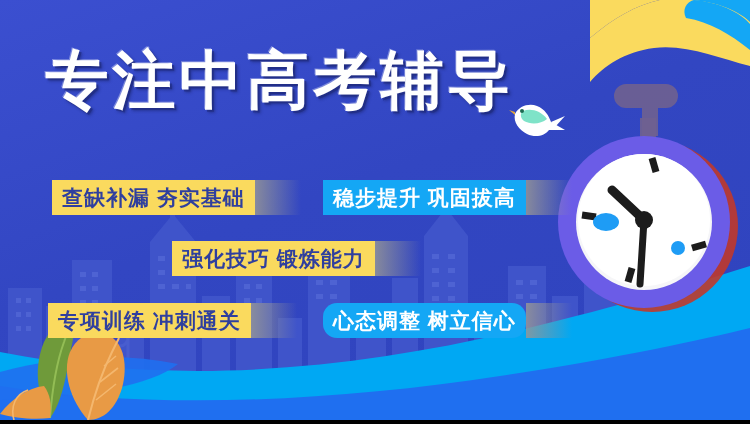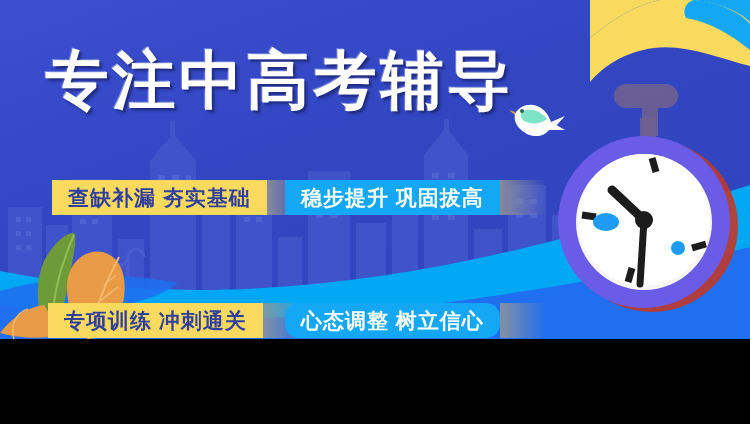--- a/index.html
+++ b/index.html
@@ -2,21 +2,21 @@
 <html><head>
 <meta charset="utf-8">
 <style>
   * { margin:0; padding:0; box-sizing:border-box; }
   html, body {
     width:750px; height:424px; overflow:hidden;
     font-family:"Liberation Sans", sans-serif;
     background:#000;
   }
   #banner {
-    position:relative; width:750px; height:339px; overflow:hidden;
+    position:relative; width:750px; height:420px; overflow:hidden;
     background:#3549c4;
   }
 
   
   .bg-base {
     position:absolute; inset:0;
     background:linear-gradient(160deg,#3b4fd0 0%,#3246c2 45%,#2f43bd 100%);
   }
   .city { position:absolute; left:0; bottom:0; width:750px; height:220px; }
   .corner-tr { position:absolute; right:0; top:0; width:160px; height:110px; }
@@ -37,27 +37,27 @@
        3px 3px 3px rgba(20,28,90,.45),
       -1px -1px 0 rgba(255,255,255,.35);
     white-space:nowrap;
   }
 
   
   .tag {
     position:absolute;
     height:35px;
     display:flex; align-items:center;
-    padding:0 16px;
+    padding:0 10px;
     font-size:21px; font-weight:700; letter-spacing:1px;
     white-space:nowrap;
     z-index:6;
   }
   .tag-yellow { background:#fada5e; color:#2f3f9e; }
-  .tag-blue   { background:#14a7f5; color:#ffffff; }
+  .tag-blue   { background:#14a7f5; color:#ffffff;margin-left:38px; }
   
   .tag::after {
     content:""; position:absolute; left:100%; top:0;
     width:46px; height:100%;
     background:linear-gradient(90deg, rgba(150,150,150,.85) 0%, rgba(110,115,150,.0) 100%);
     pointer-events:none;
   }
 
   .tag-1 { left:52px;  top:180px; }
   .tag-2 { left:285px; top:180px; }
@@ -213,16 +213,17 @@
   </svg>
 
   <svg class="sparkle" viewBox="0 0 10 10">
     <circle cx="5" cy="5" r="1.4" fill="#ffffff"></circle>
   </svg>
 
   <div class="title">专注中高考辅导</div>
 
   <div class="tag tag-yellow tag-1">查缺补漏 夯实基础</div>
   <div class="tag tag-blue   tag-2">稳步提升 巩固拔高</div>
+  <div class="tag tag-yellow tag-3">强化技巧 锻炼能力</div>
   <div class="tag tag-yellow tag-4">专项训练 冲刺通关</div>
   <div class="tag tag-blue   tag-5">心态调整 树立信心</div>
 
 </div>
 
 </body></html>

